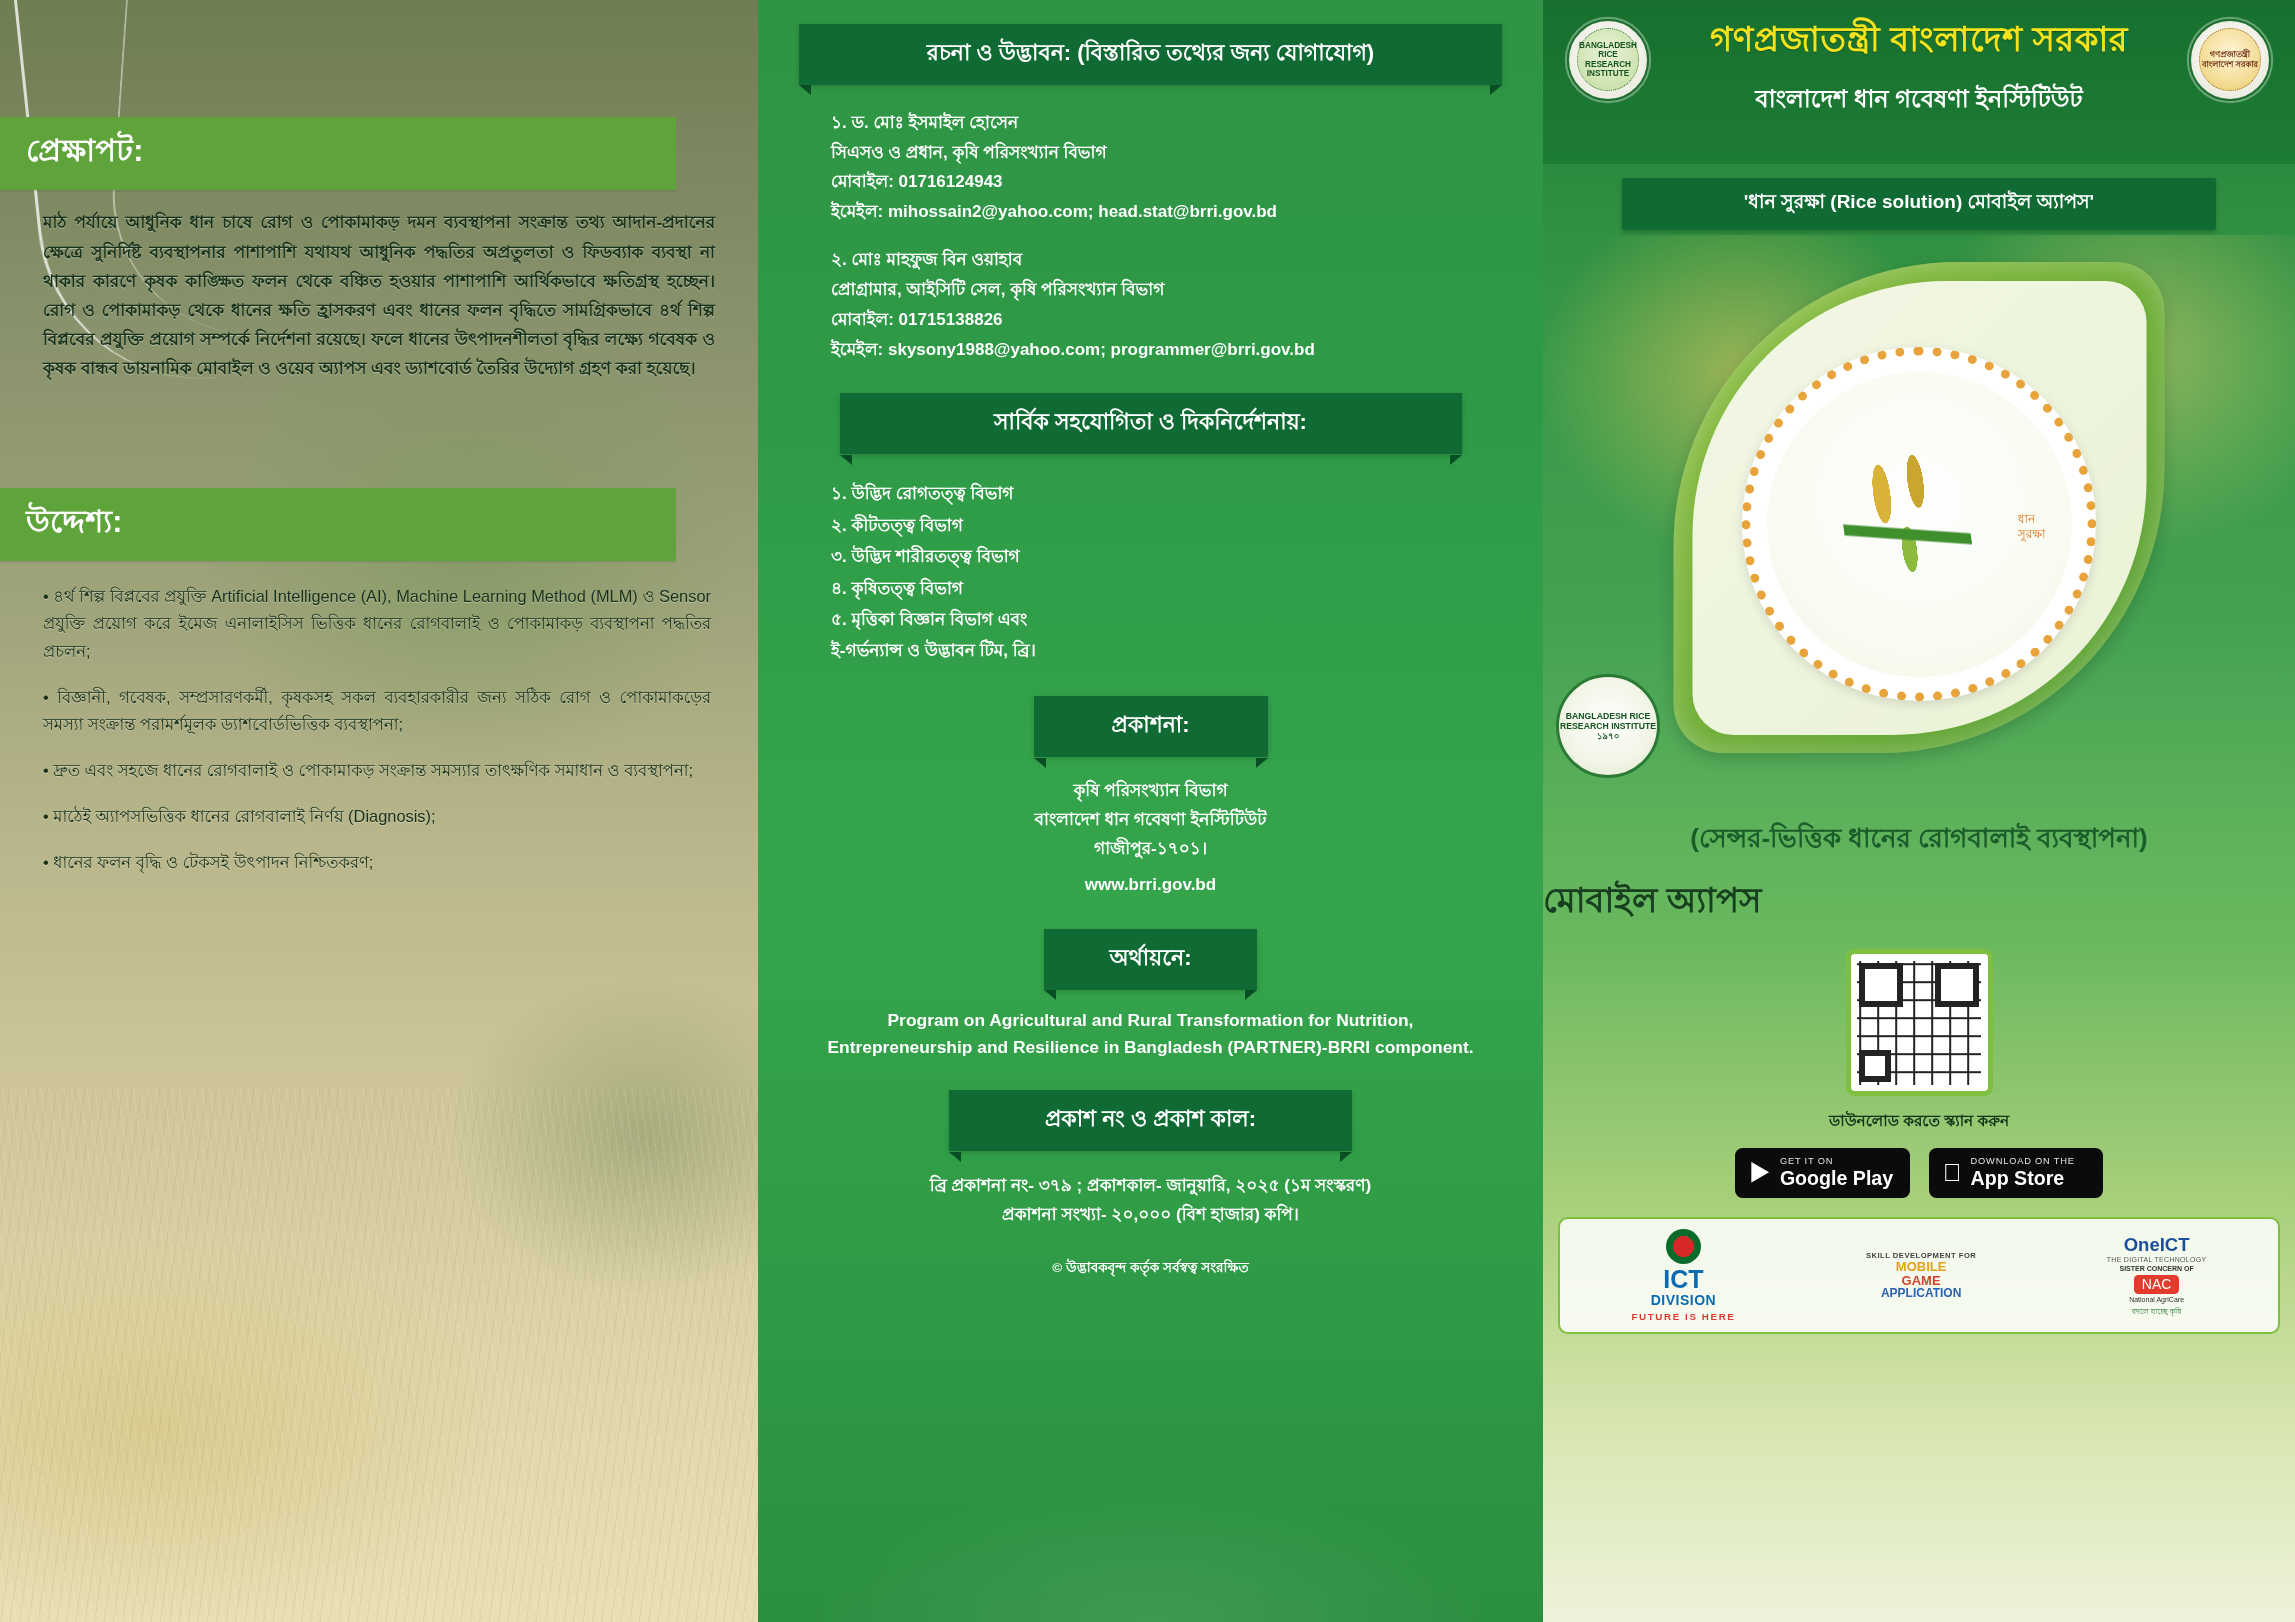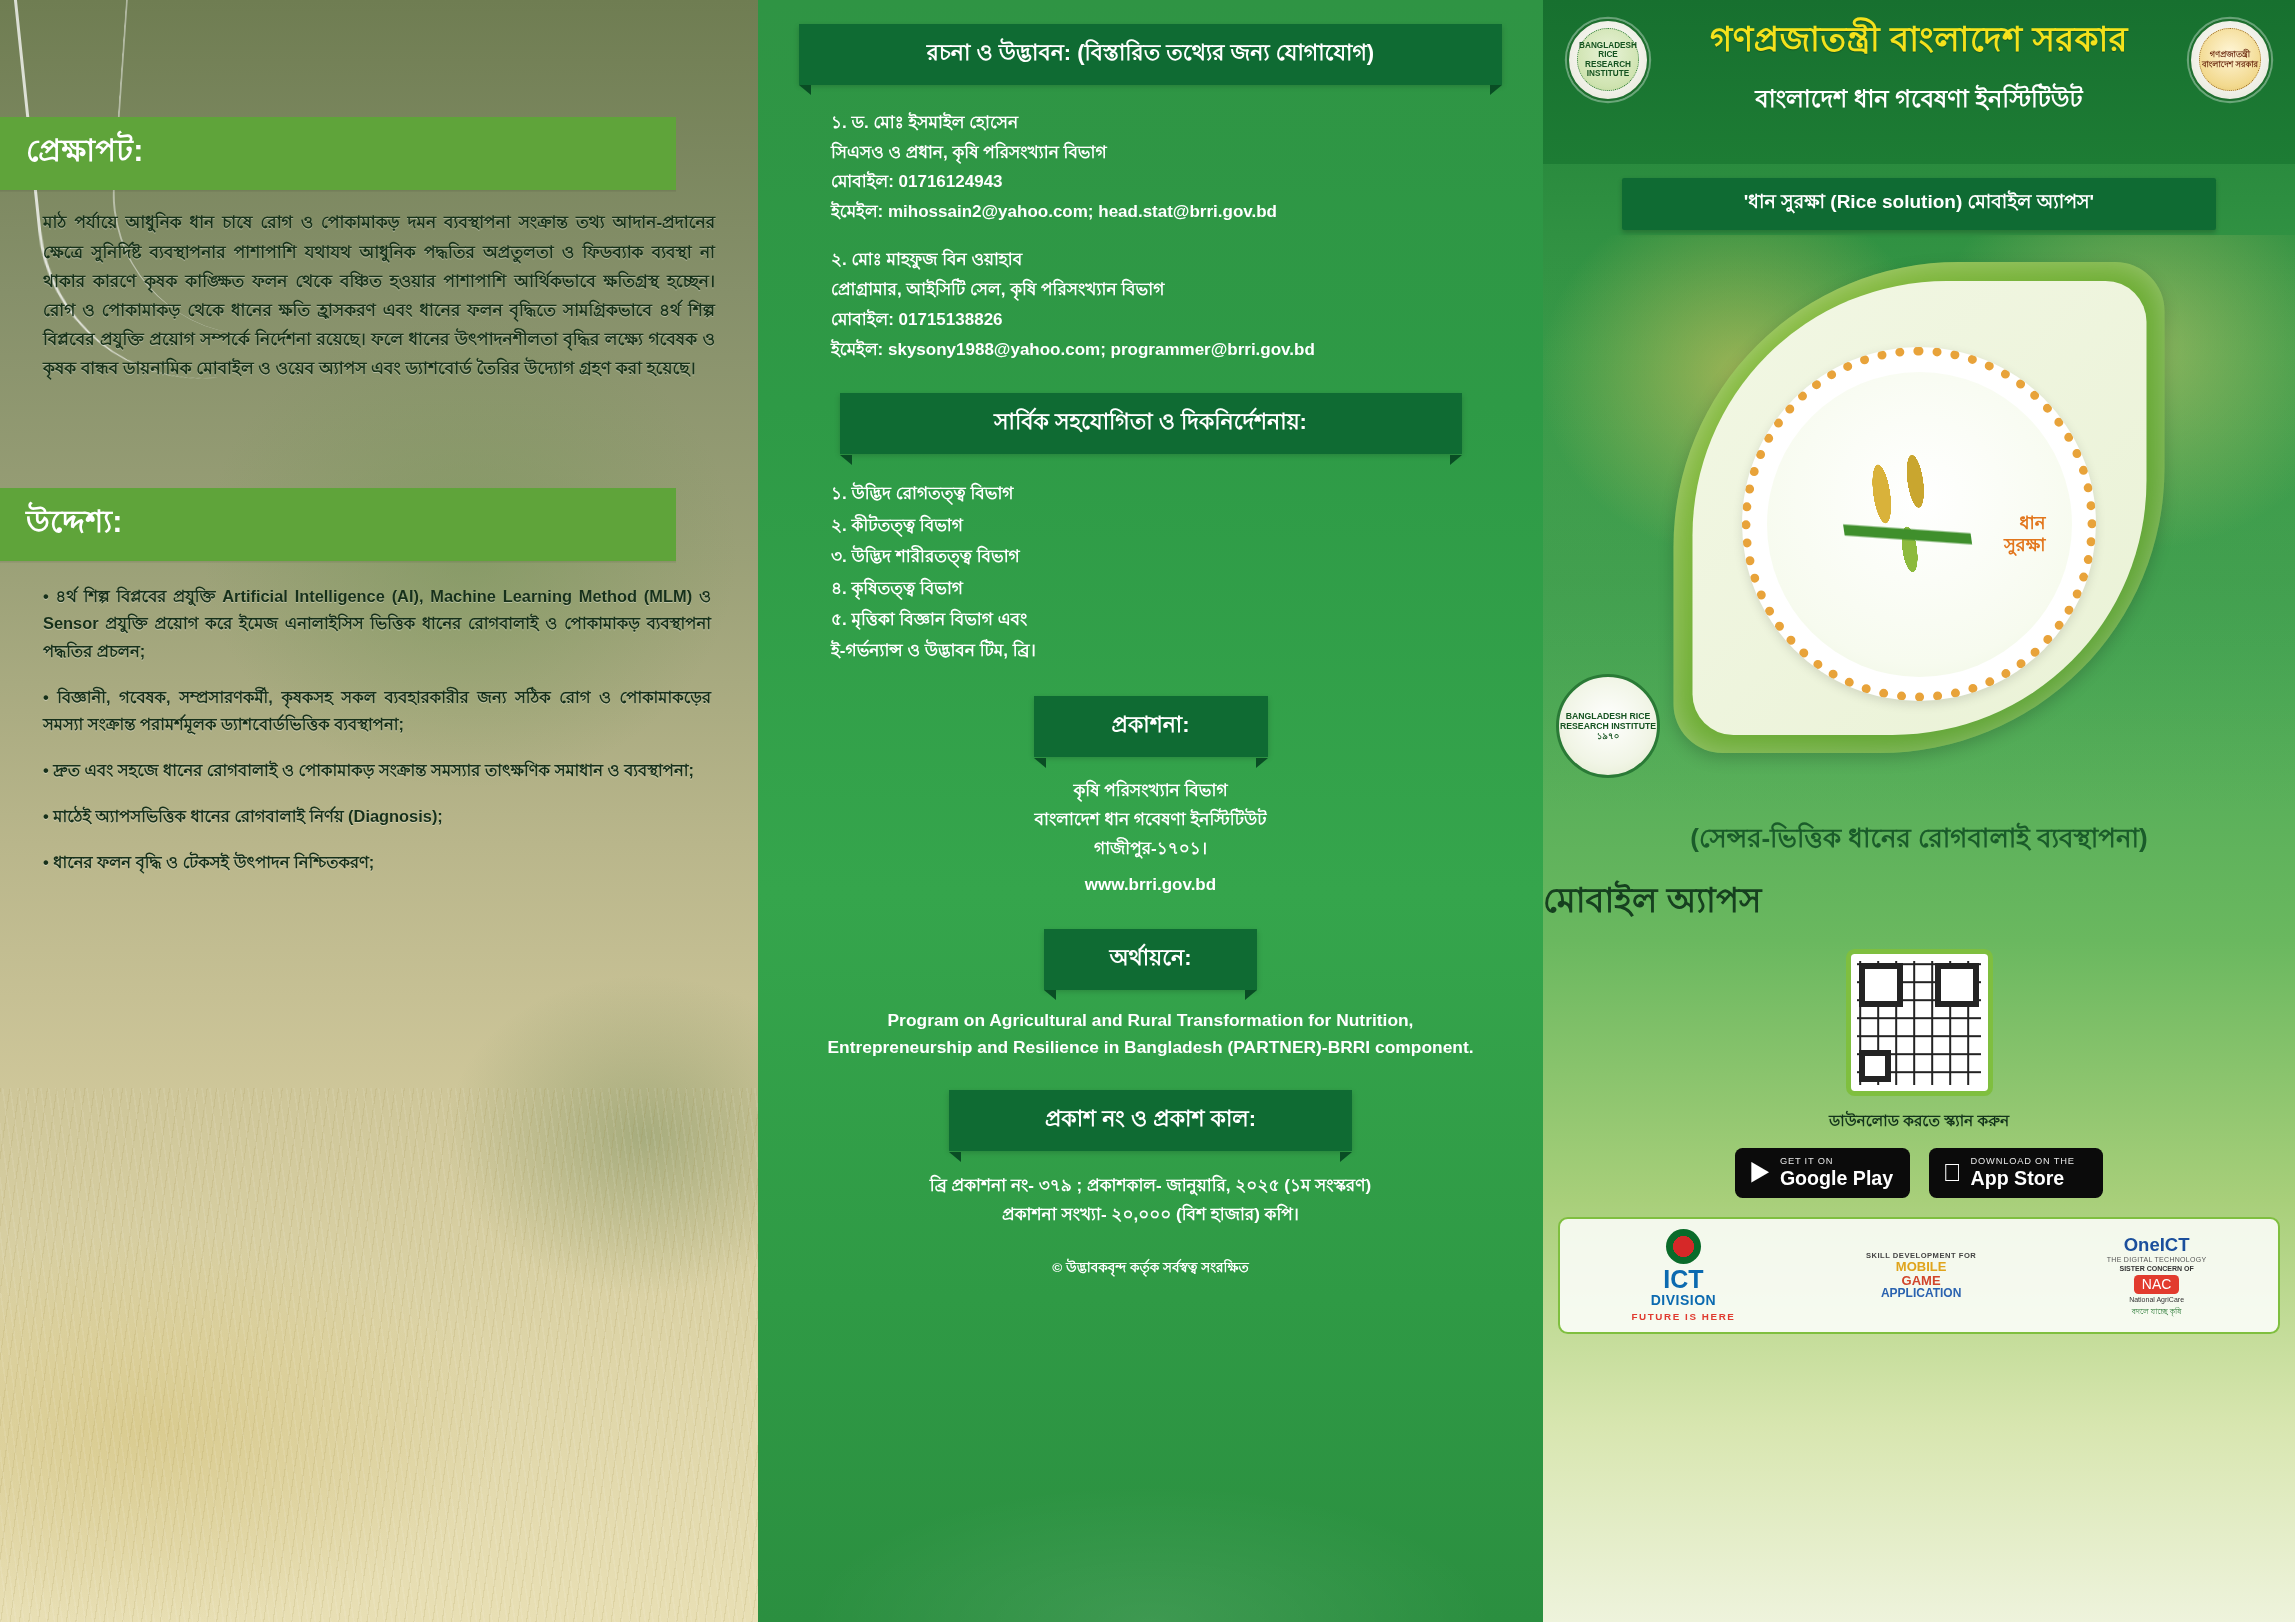--- a/index.html
+++ b/index.html
@@ -76,21 +76,21 @@
     padding: 18.5px 43px 0 43px;
     font-weight: 600;
     text-shadow: 0 0.5px 0 rgba(255,255,255,0.35);
   }
   #uddessho-heading-wrap { margin-top: 104px; }
   .bullets {
     padding: 22px 47px 0 43px;
     color: #16301a;
     font-size: 16.4px;
     line-height: 1.68;
-    font-weight: 700;
+    font-weight: 400;
     text-align: justify;
     text-shadow: 0 0.5px 0 rgba(255,255,255,0.35);
   }
   .bullets p { margin-bottom: 18.5px; }
 
   
   .panel-mid {
     position: relative;
     width: 785px; height: 1622px;
     background: linear-gradient(180deg, #2f9444 0%, #2e9a46 25%, #35a54c 55%, #2f9a45 80%, #2b8f40 100%);
@@ -257,21 +257,21 @@
     position: absolute; left: 46%; top: 52%; transform: translate(-50%,-50%) rotate(-8deg);
     width: 125px; height: 196px;
     background:
       linear-gradient(12deg, rgba(0,0,0,0) 45%, #3f8f2c 46%, #3f8f2c 50%, rgba(0,0,0,0) 51%),
       radial-gradient(ellipse 14px 49px at 34% 30%, #d9b23a 0%, #d9b23a 60%, rgba(0,0,0,0) 61%),
       radial-gradient(ellipse 13px 44px at 62% 26%, #c9a62f 0%, #c9a62f 60%, rgba(0,0,0,0) 61%),
       radial-gradient(ellipse 12px 38px at 50% 60%, #8cba3c 0%, #8cba3c 60%, rgba(0,0,0,0) 61%);
   }
   .hero-logo-text {
     position: absolute; right: 26px; top: 46%;
-    color: #e2761c; font-size: 18px; font-weight: bold; line-height: 1.25; text-align: right;
+    color: #e2761c; font-size: 12px; font-weight: normal; line-height: 1.25; text-align: left;
   }
   .mini-seal {
     position: absolute; left: 13px; bottom: 35px;
     width: 104px; height: 104px; border-radius: 50%;
     background: radial-gradient(circle at 50% 45%, #ffffff 0%, #f1f5e6 60%, #dfe8c9 100%);
     border: 3.3px solid #2a7a36;
     display: flex; align-items: center; justify-content: center;
     font-size: 8.7px; color: #14521f; font-weight: bold; text-align: center; line-height: 1.15;
   }
 

